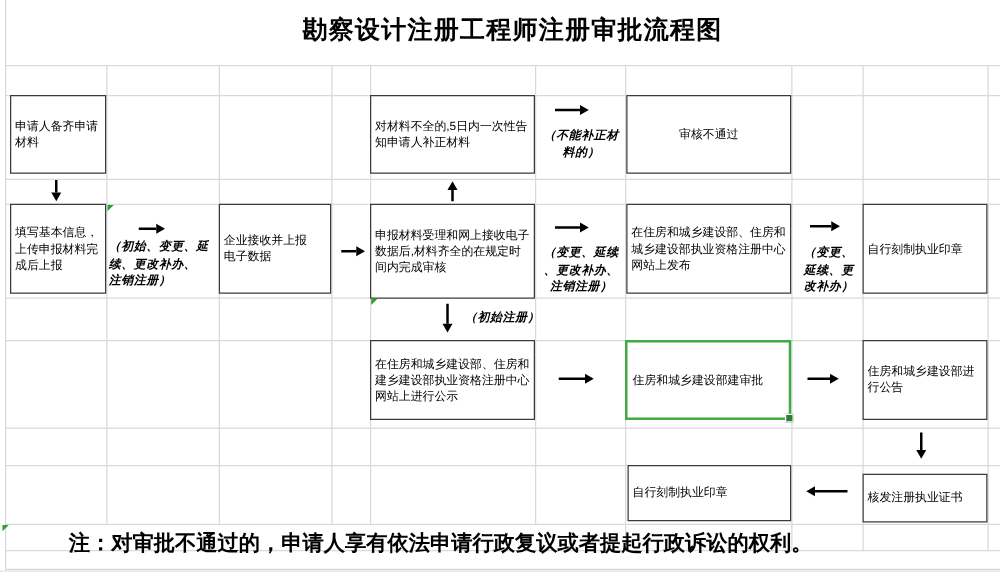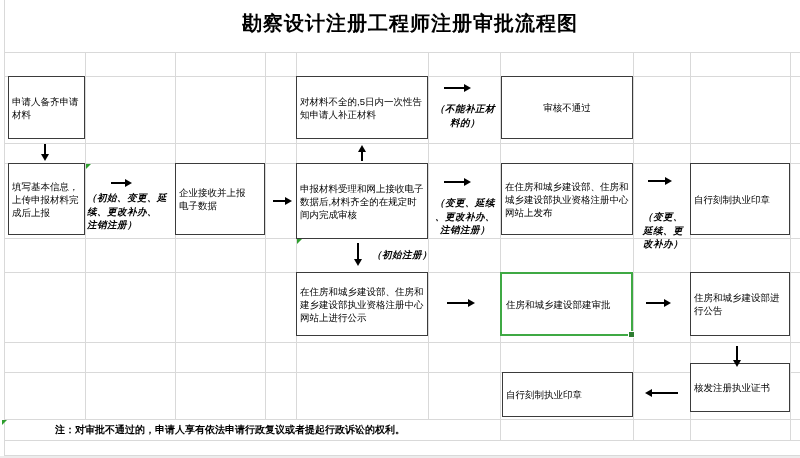--- a/index.html
+++ b/index.html
@@ -48,21 +48,21 @@
   
   .flabel{
     position:absolute;font-style:italic;font-weight:700;font-size:9.5px;
     line-height:13.5px;white-space:pre-line;letter-spacing:0.5px;
   }
   .flabel.c{text-align:center;}
   
   .tri{position:absolute;width:0;height:0;
     border-top:5px solid var(--indicator_green);border-right:5px solid transparent;}
   
-  .note{position:absolute;left:55px;top:423px;font-weight:700;font-size:10px;}
+  .note{position:absolute;left:55px;top:423px;font-weight:700;font-size:17px;}
   .strip{position:absolute;left:0;top:456px;width:800px;height:2px;background:#ececec;}
 </style>
 </head>
 <body>
 
 <div class="sheet">
 
   <div class="gh" style="top:52px"></div>
   <div class="gh" style="top:76px"></div>
   <div class="gh" style="top:143px"></div>
@@ -113,21 +113,21 @@
 建乡建设部执业资格注册中心
 网站上进行公示</div>
   <div class="box selected" style="left:500px;top:272px;width:133px;height:64px">
     <span>住房和城乡建设部建审批</span>
     <div class="handle"></div>
   </div>
   <div class="box" style="left:690px;top:272px;width:100px;height:64px">住房和城乡建设部进
 行公告</div>
 
   <div class="box" style="left:502px;top:372px;width:131px;height:45px">自行刻制执业印章</div>
-  <div class="box" style="left:690px;top:363px;width:100px;height:49px">核发注册执业证书</div>
+  <div class="box" style="left:690px;top:379px;width:100px;height:39px">核发注册执业证书</div>
 
   <div class="ad" style="left:44px;top:144px;height:10px"></div>
   <div class="ar" style="left:111px;top:182px;width:14px"></div>
   <div class="ar" style="left:273px;top:200px;width:12px"></div>
   <div class="au" style="left:361px;top:152px;height:9px"></div>
   <div class="ar" style="left:444px;top:87px;width:20px"></div>
   <div class="ar" style="left:444px;top:181px;width:20px"></div>
   <div class="ar" style="left:648px;top:180px;width:17px"></div>
   <div class="ad" style="left:357px;top:243px;height:16px"></div>
   <div class="ar" style="left:447px;top:302px;width:21px"></div>
@@ -136,21 +136,21 @@
   <div class="al" style="left:652px;top:392px;width:26px"></div>
 
   <div class="flabel" style="left:87px;top:191px;width:88px">（初始、变更、延
 续、更改补办、
 注销注册）</div>
   <div class="flabel c" style="left:432px;top:102px;width:66px">（不能补正材
 料的）</div>
   <div class="flabel c" style="left:430px;top:196px;width:70px">（变更、延续
 、更改补办、
 注销注册）</div>
-  <div class="flabel c" style="left:636px;top:210px;width:54px">（变更、
+  <div class="flabel c" style="left:636px;top:196px;width:54px">（变更、
 延续、更
 改补办）</div>
   <div class="flabel" style="left:372px;top:248px;width:70px">（初始注册）</div>
 
   <div class="tri" style="left:86px;top:164px"></div>
   <div class="tri" style="left:297px;top:239px"></div>
   <div class="tri" style="left:2px;top:420px"></div>
 
   <div class="note">注：对审批不通过的，申请人享有依法申请行政复议或者提起行政诉讼的权利。</div>
 

